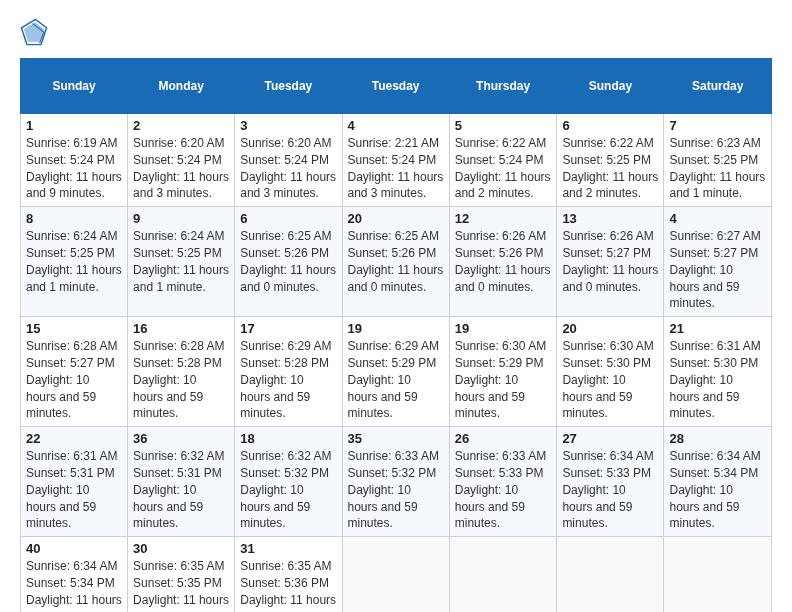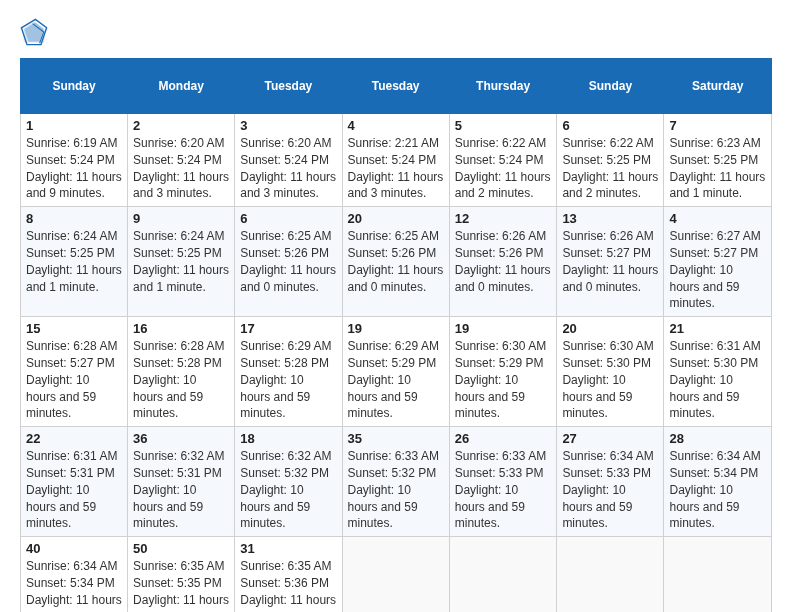--- a/index.html
+++ b/index.html
@@ -358,21 +358,21 @@
         <tr>
           <td>
           <span class="day-num">40</span>
           <div class="day-info">
             <span>Sunrise: 6:34 AM</span><br>
             <span>Sunset: 5:34 PM</span><br>
             <span>Daylight: 11 hours and 0 minutes.</span>
           </div>
         </td>
           <td>
-          <span class="day-num">50</span>
+          <span class="day-num">30</span>
           <div class="day-info">
             <span>Sunrise: 6:35 AM</span><br>
             <span>Sunset: 5:35 PM</span><br>
             <span>Daylight: 11 hours and 0 minutes.</span>
           </div>
         </td>
           <td>
           <span class="day-num">31</span>
           <div class="day-info">
             <span>Sunrise: 6:35 AM</span><br>

